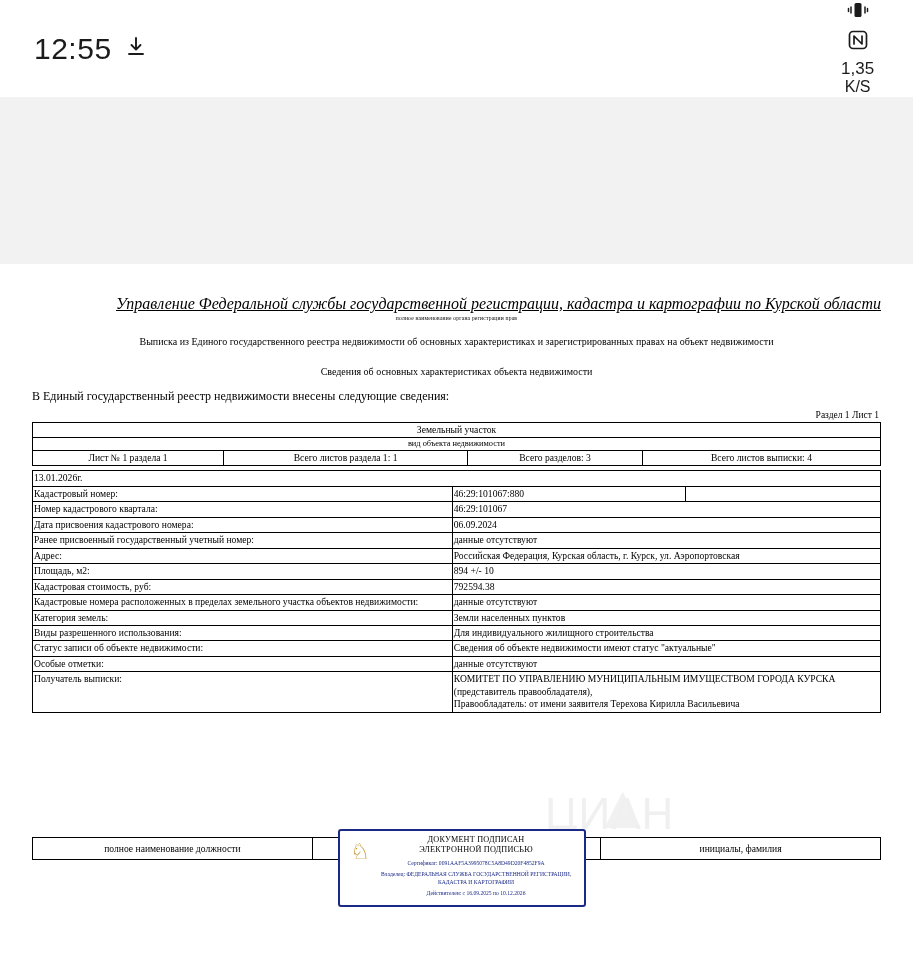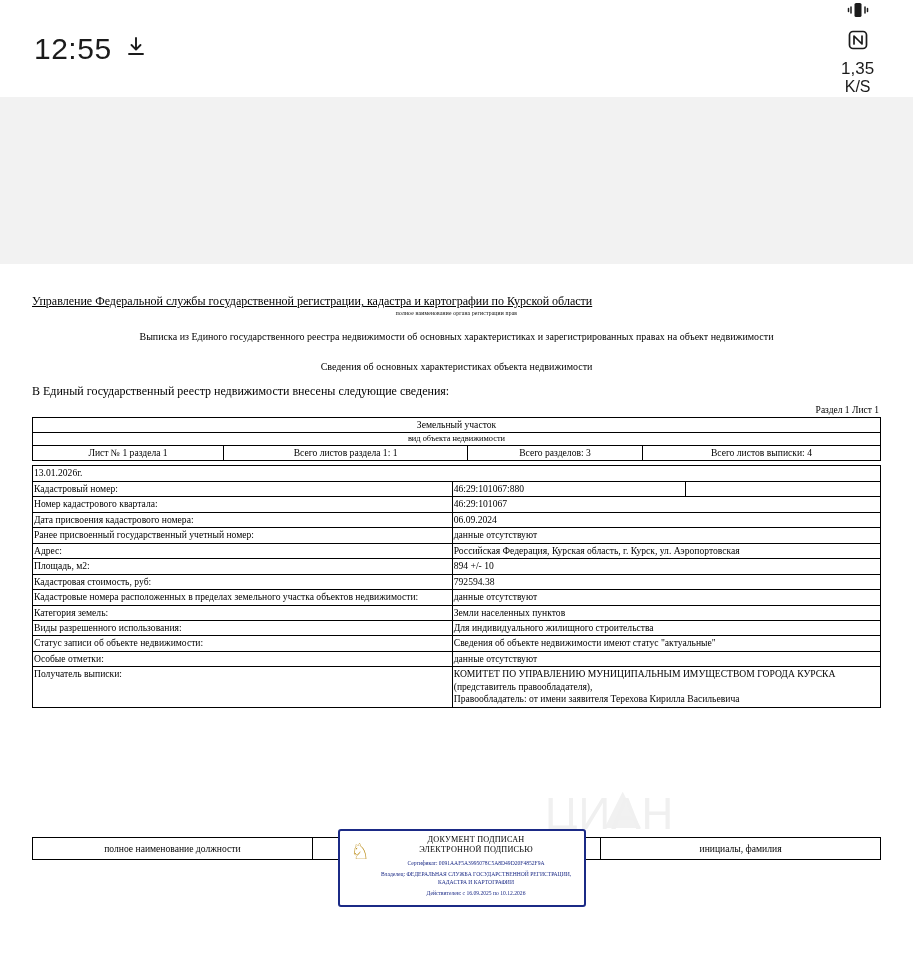--- a/index.html
+++ b/index.html
@@ -103,23 +103,24 @@
   .doc {
     position: absolute;
     top: 0; left: 0;
     width: 913px;
     padding: 30px 32px 0 32px;
     color: #000;
     font-size: 10px;
     line-height: 1.25;
   }
   .org {
-    text-align: left;
-    font-size: 12px;
+    text-align: right;
+    font-size: 16px;
     text-decoration: underline;
+    font-style: italic;
   }
   .org-sub {
     text-align: center;
     font-size: 5.6px;
     margin-top: 1px;
     letter-spacing: .2px;
   }
   .vypiska {
     text-align: center;
     font-size: 10px;

